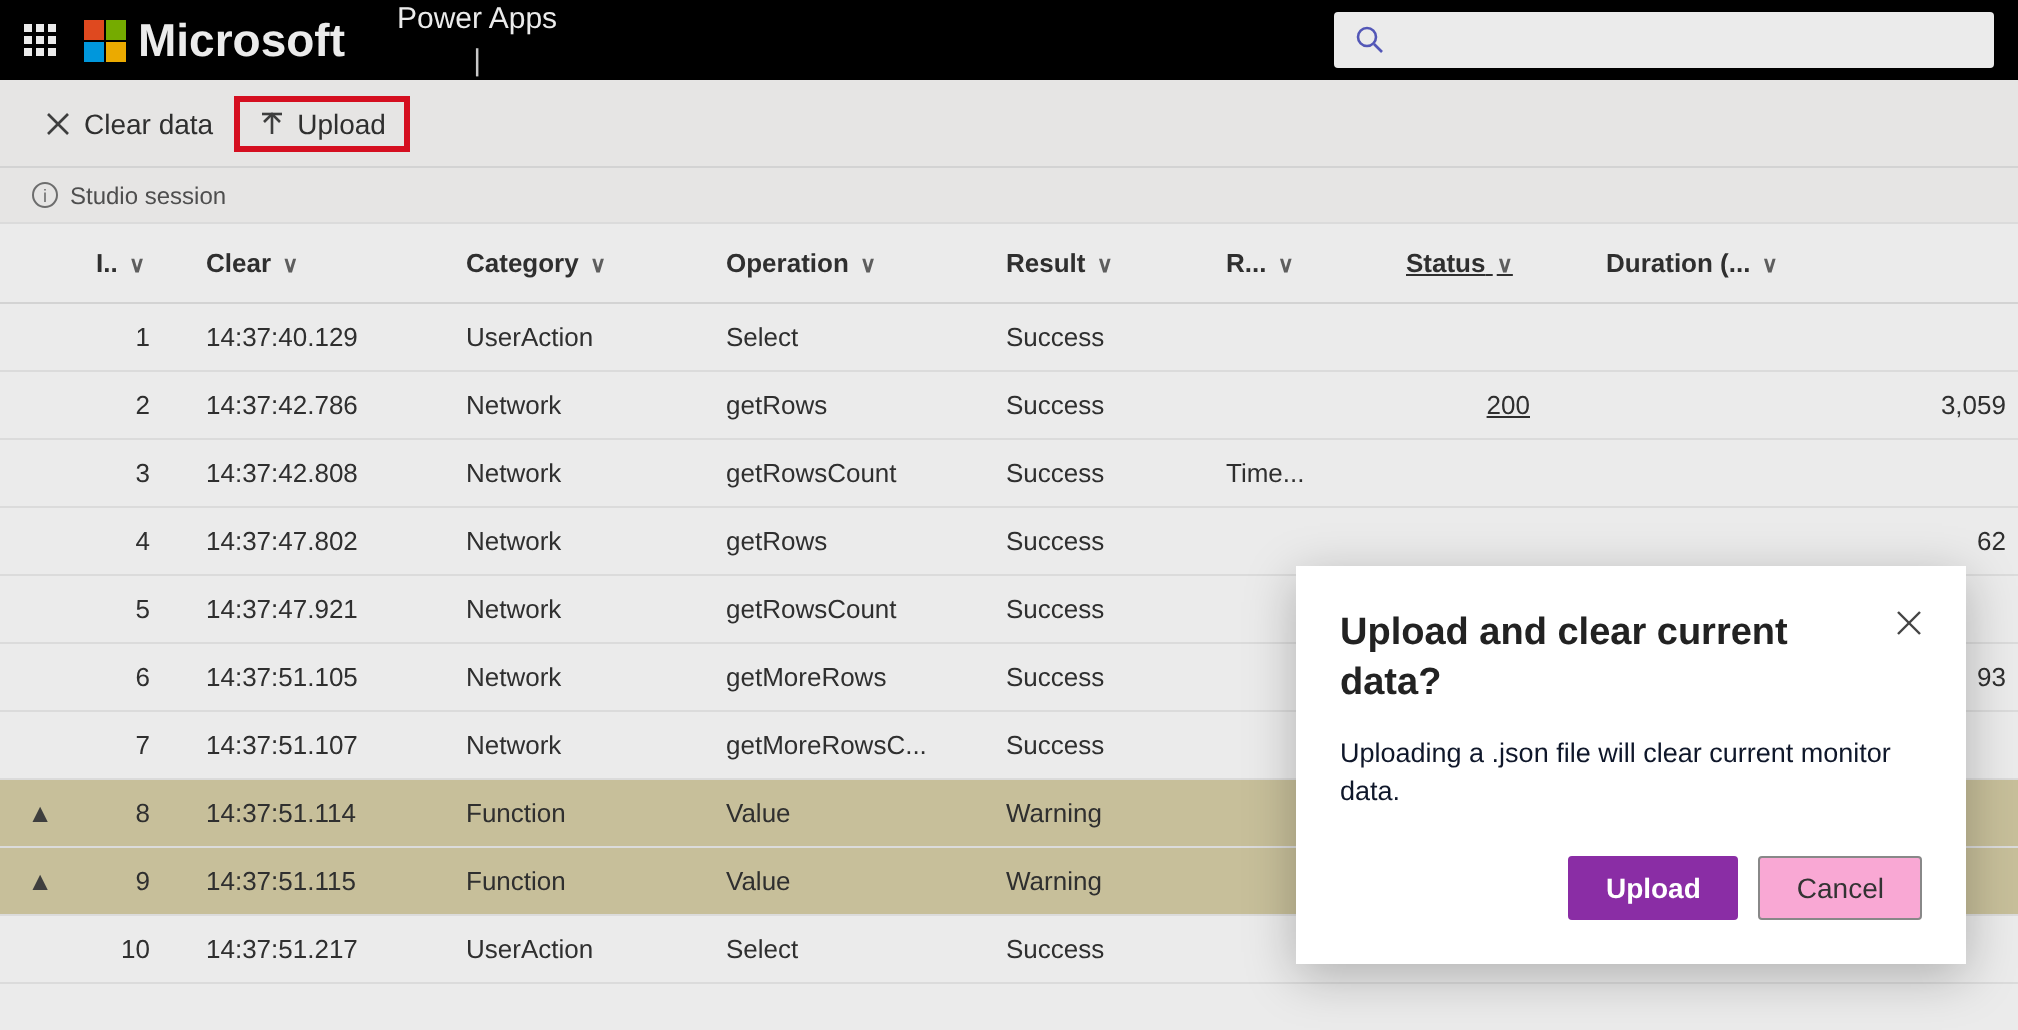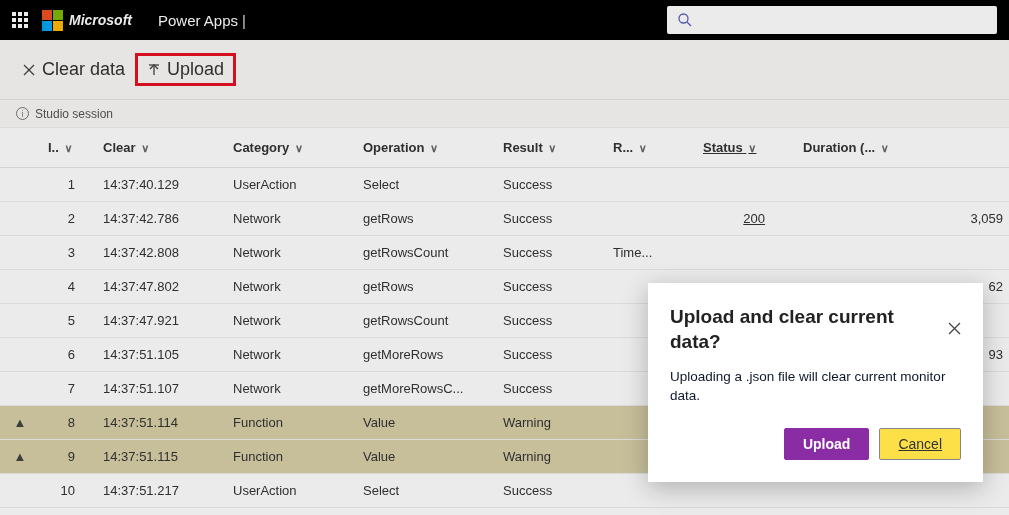--- a/index.html
+++ b/index.html
@@ -55,29 +55,29 @@
       grid-template-columns: 10px 10px;
       grid-template-rows: 10px 10px;
       gap: 1px;
     }
     .ms-logo-grid .r { background: #f25022; }
     .ms-logo-grid .g { background: #7fba00; }
     .ms-logo-grid .b { background: #00a4ef; }
     .ms-logo-grid .y { background: #ffb900; }
     .ms-logo-text {
       font-weight: 600;
-      font-size: 14px;
-      font-style: italic;
+      font-size: 23px;
     }
     .breadcrumb {
       font-size: 15px;
       display: flex;
       align-items: center;
       gap: 4px;
       margin-left: 12px;
+      flex-direction: column;
     }
     .breadcrumb .dim { opacity: 0.85; }
     .search-bar {
       margin-left: auto;
       background: #fff;
       height: 28px;
       width: 330px;
       border-radius: 2px;
       display: flex;
       align-items: center;
@@ -87,27 +87,27 @@
     .search-bar input {
       border: none;
       outline: none;
       font-size: 14px;
       width: 100%;
       background: transparent;
     }
     .search-icon-svg { width: 16px; height: 16px; }
     
     .toolbar {
-      height: 60px;
+      height: 44px;
       display: flex;
       align-items: center;
       padding: 0 12px;
       gap: 0;
       border-bottom: 1px solid #e5e5e5;
-      font-size: 18px;
+      font-size: 14px;
       background: #faf9f8;
     }
     .toolbar-item {
       display: flex;
       align-items: center;
       gap: 6px;
       padding: 6px 10px;
       color: #333;
     }
     .toolbar-item.highlight {
@@ -197,21 +197,21 @@
       top: 283px;
       width: 335px;
       background: #fff;
       box-shadow: 0 6px 24px rgba(0,0,0,0.25);
       padding: 22px;
       z-index: 10;
     }
     .dialog-header {
       display: flex;
       justify-content: space-between;
-      align-items: center;
+      align-items: flex-start;
     }
     .dialog-title {
       font-size: 19px;
       font-weight: 600;
       color: #222;
       line-height: 1.3;
       padding-right: 16px;
     }
     .dialog-close {
       font-size: 14px;
@@ -237,24 +237,23 @@
       border-radius: 2px;
       cursor: pointer;
     }
     .btn-primary {
       background: #8a2da5;
       color: #fff;
       border: 1px solid #8a2da5;
       font-weight: 600;
     }
     .btn-secondary {
-      background: #fde047;
+      background: #f9a8d4;
       color: #333;
       border: 1px solid #888;
-      text-decoration: underline;
     }
   </style>
 </head>
 <body>
 
 <div class="overlay"></div>
 
 <div class="header">
   <div class="waffle">
     <span></span>

